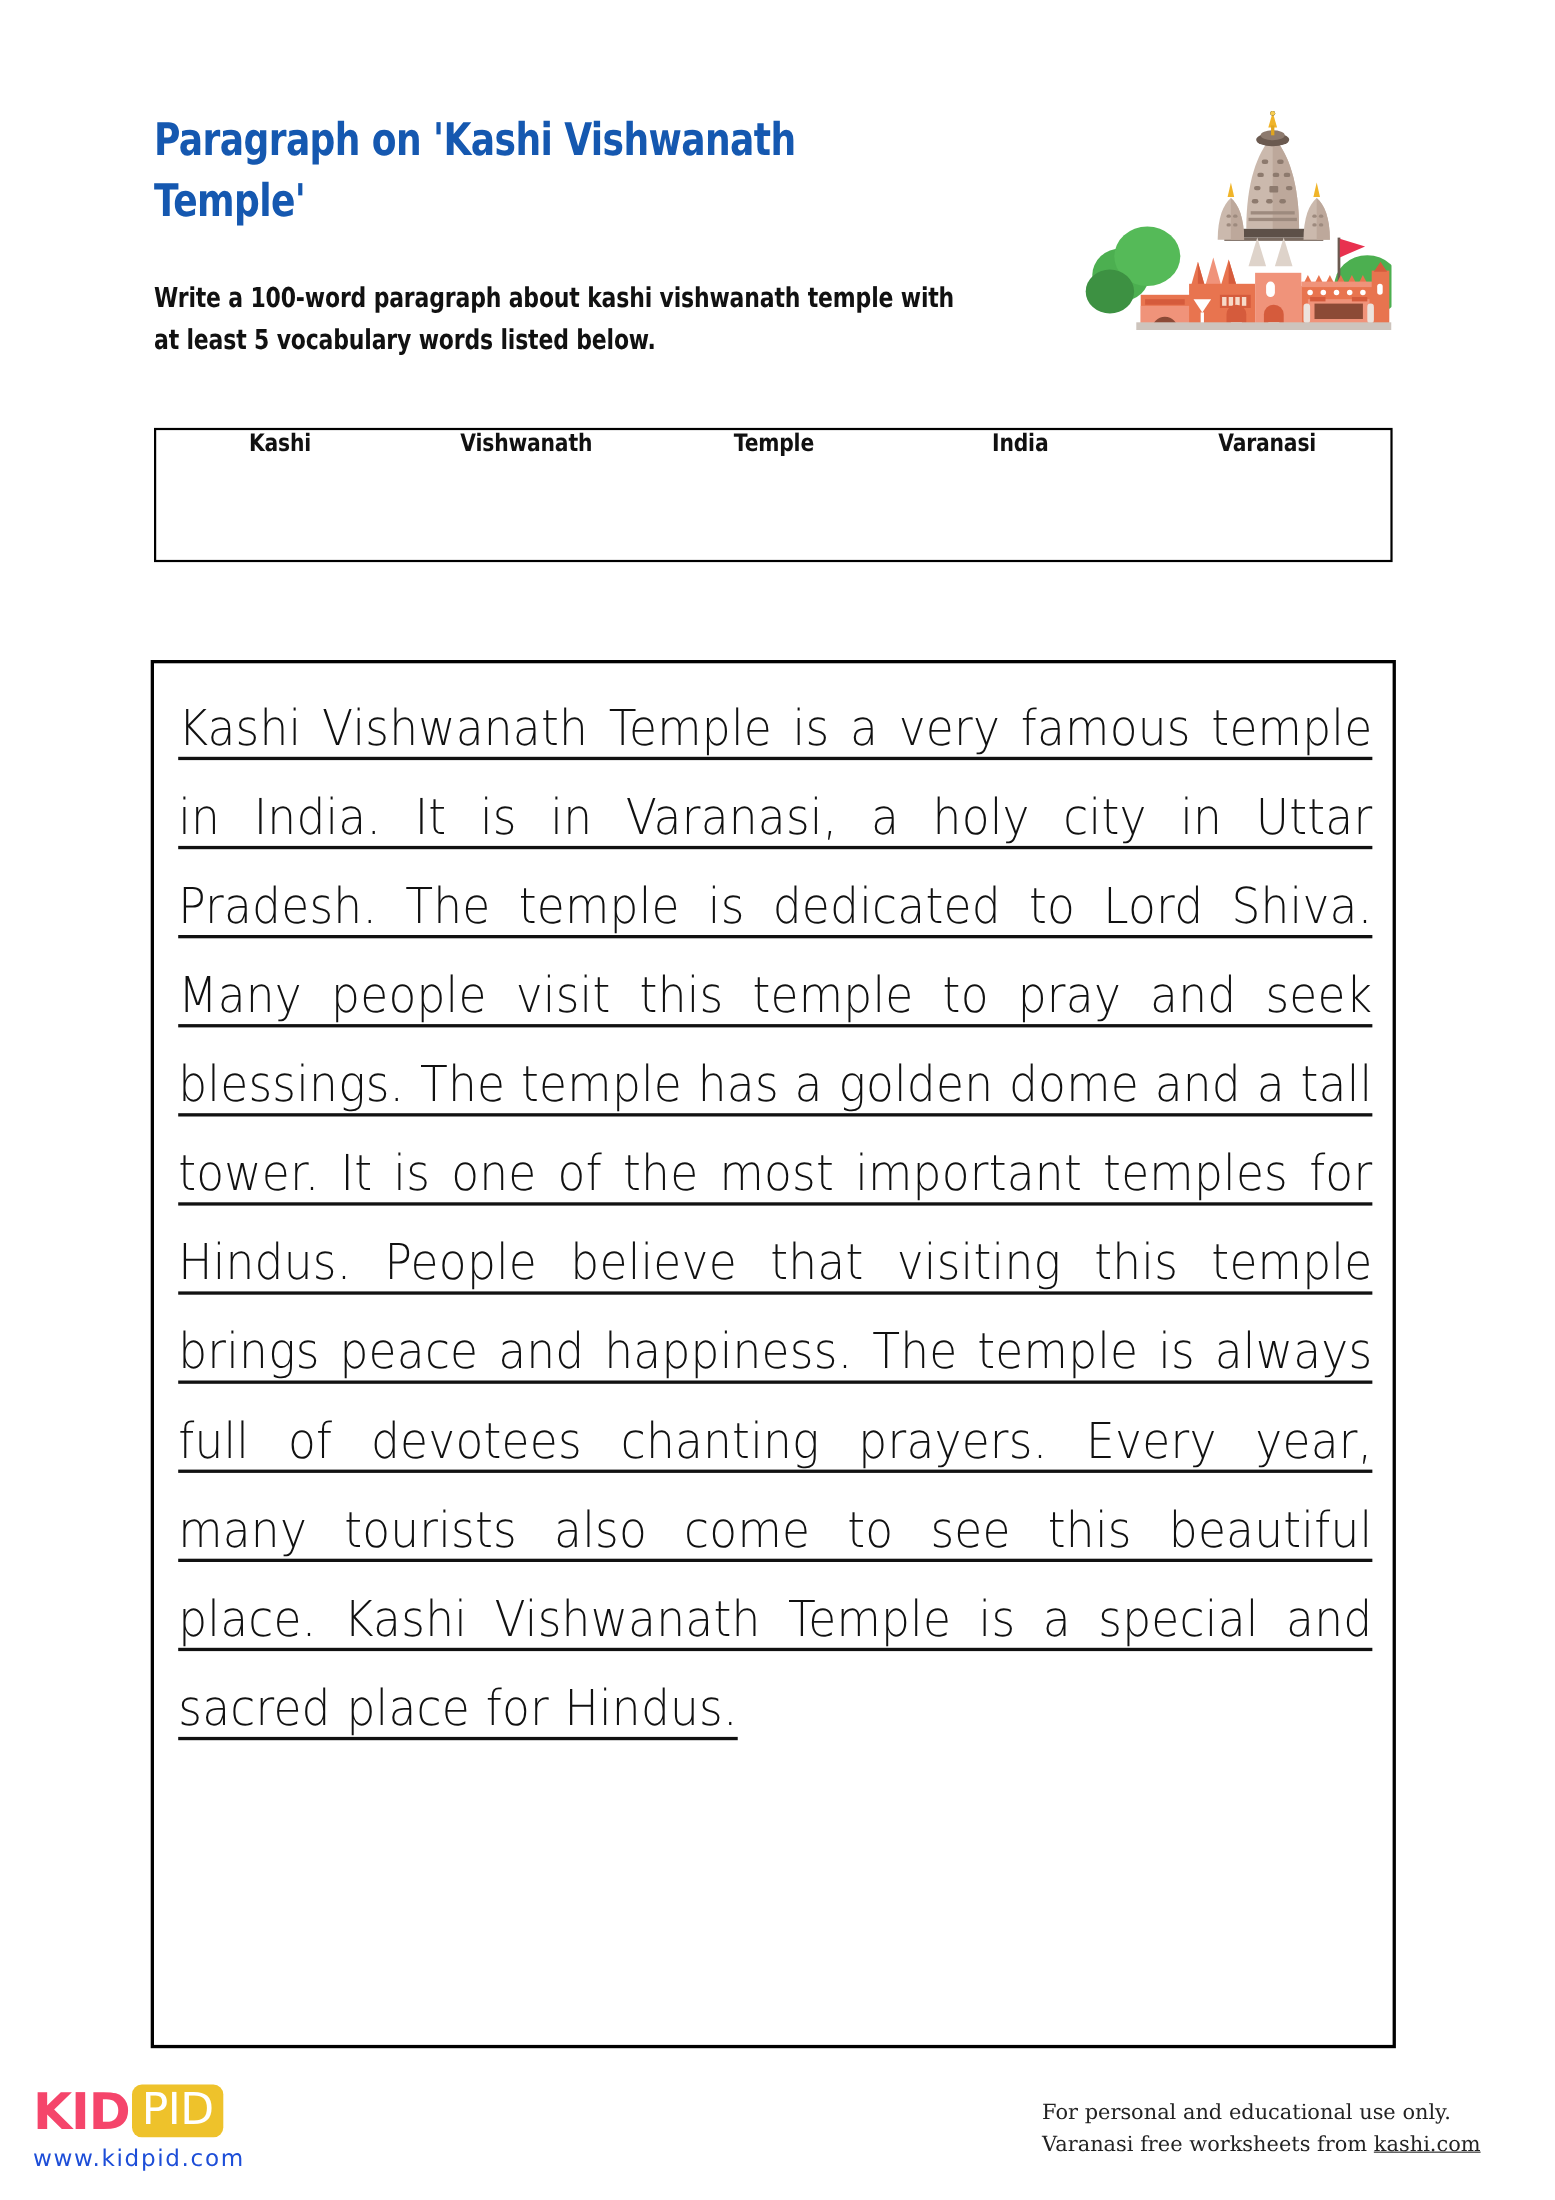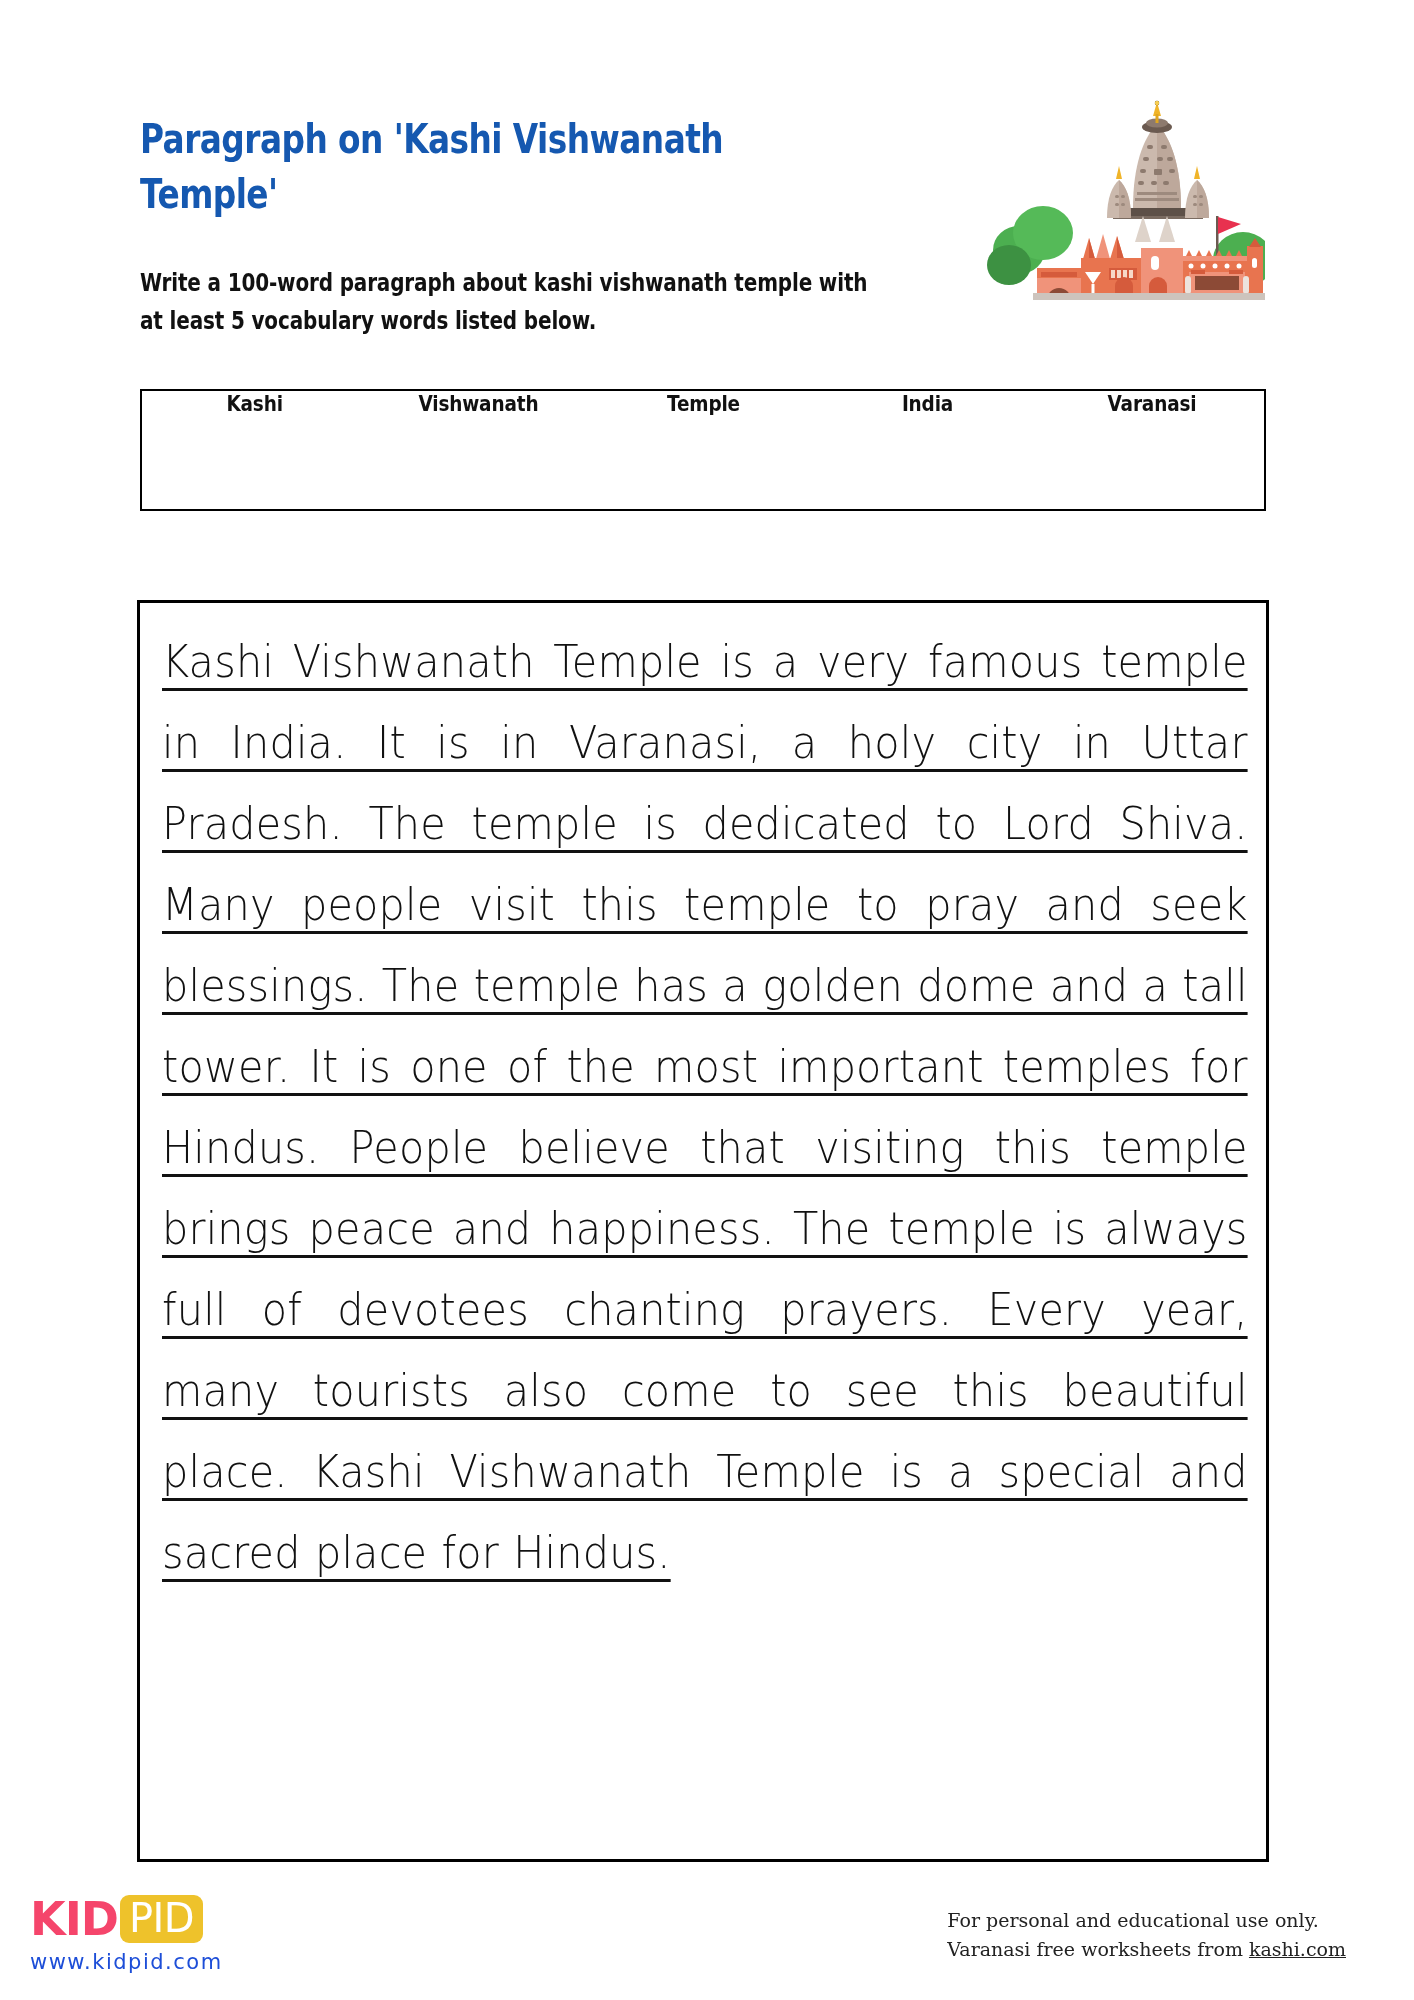--- a/index.html
+++ b/index.html
@@ -12,21 +12,21 @@
     height: 2000px;
     position: relative;
     font-family: "Liberation Sans", sans-serif;
     overflow: hidden;
   }
 
   
   #header {
     position: absolute;
     left: 140px;
-    top: 112px;
+    top: 100px;
     width: 1140px;
     height: 230px;
   }
   #title {
     position: absolute;
     left: 0;
     top: 0;
     width: 760px;
     font-family: "DejaVu Sans", sans-serif;
     font-weight: 700;

